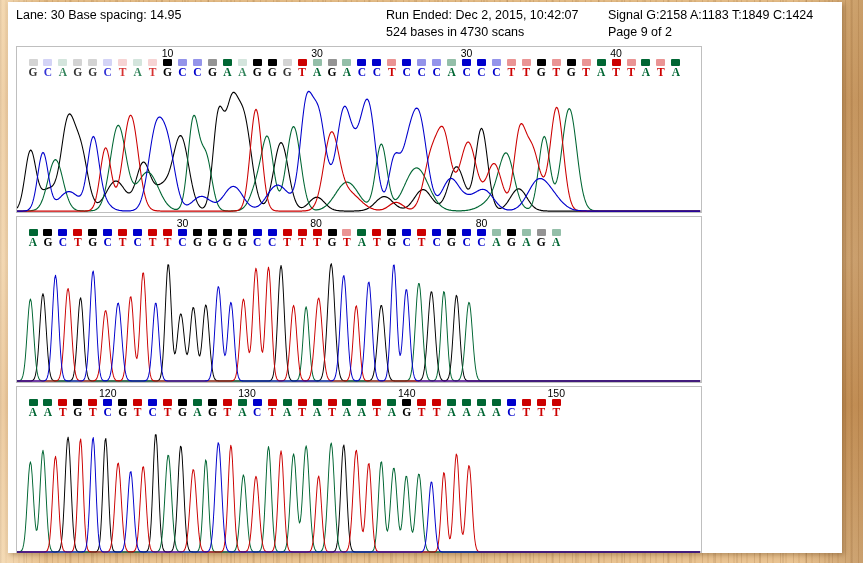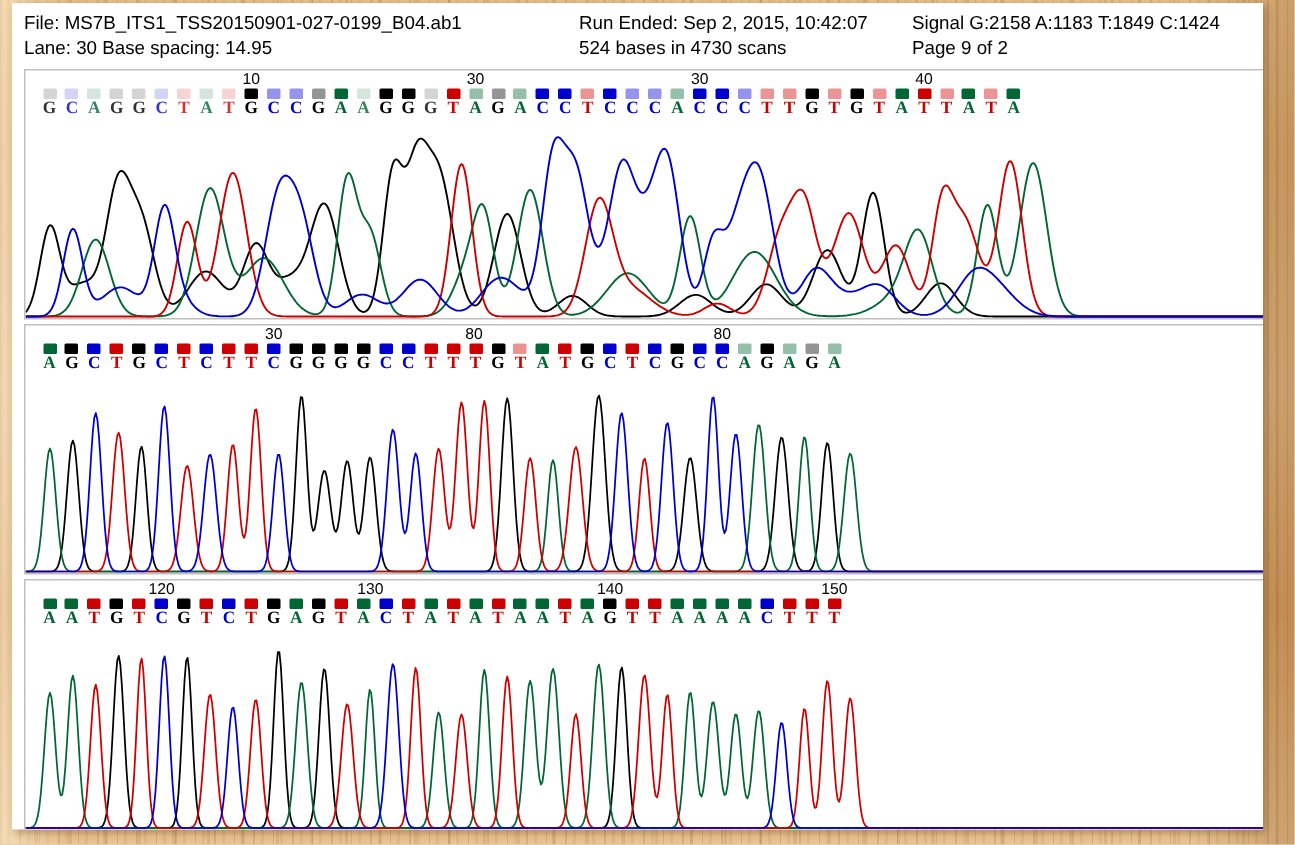--- a/index.html
+++ b/index.html
@@ -39,21 +39,21 @@
   }
   
   #hdr{position:absolute;left:0;top:0;width:834px;height:40px;background:#fff;}
   .hcol{position:absolute;top:5px;}
   .hline{font-size:12.5px;color:#000;line-height:17px;white-space:nowrap;}
   #hc1{left:8px;}
   #hc2{left:378px;}
   #hc3{left:600px;}
   
   .panel{
-    position:absolute;left:8px;width:834px;
+    position:absolute;left:8px;width:686px;
     background:#fff;border:1px solid #bfbfbf;
     overflow:hidden;box-sizing:border-box;
   }
   #p1{top:44px;height:167px;}
   #p2{top:214px;height:167px;}
   #p3{top:384px;height:167px;border-bottom:none;}
   .ruler{position:absolute;left:0;top:0;width:100%;height:15px;}
   .tick{position:absolute;top:0;font-size:10.5px;color:#000;transform:translateX(-50%);white-space:nowrap;}
   .calls{position:absolute;left:0;top:12px;width:100%;height:26px;}
   .callcell{position:absolute;top:0;width:14px;transform:translateX(-50%);text-align:center;}
@@ -64,25 +64,24 @@
 </style>
 </head>
 <body>
 
 <div id="wood"></div>
 
 <div id="page">
 
   <div id="hdr">
     <div class="hcol" id="hc1">
-      <div class="hline">File: MS7B_ITS1_TSS20150901-027-0199_B04.ab1</div>
       <div class="hline">Lane: 30    Base spacing: 14.95</div>
     </div>
     <div class="hcol" id="hc2">
-      <div class="hline">Run Ended:  Sep 2, 2015, 10:42:07</div>
+      <div class="hline">Run Ended:  Dec 2, 2015, 10:42:07</div>
       <div class="hline">524 bases in 4730 scans</div>
     </div>
     <div class="hcol" id="hc3">
       <div class="hline">Signal G:2158 A:1183 T:1849 C:1424</div>
       <div class="hline">Page 9 of 2</div>
     </div>
   </div>
 
   <div class="panel" id="p1">
     <div class="ruler">

